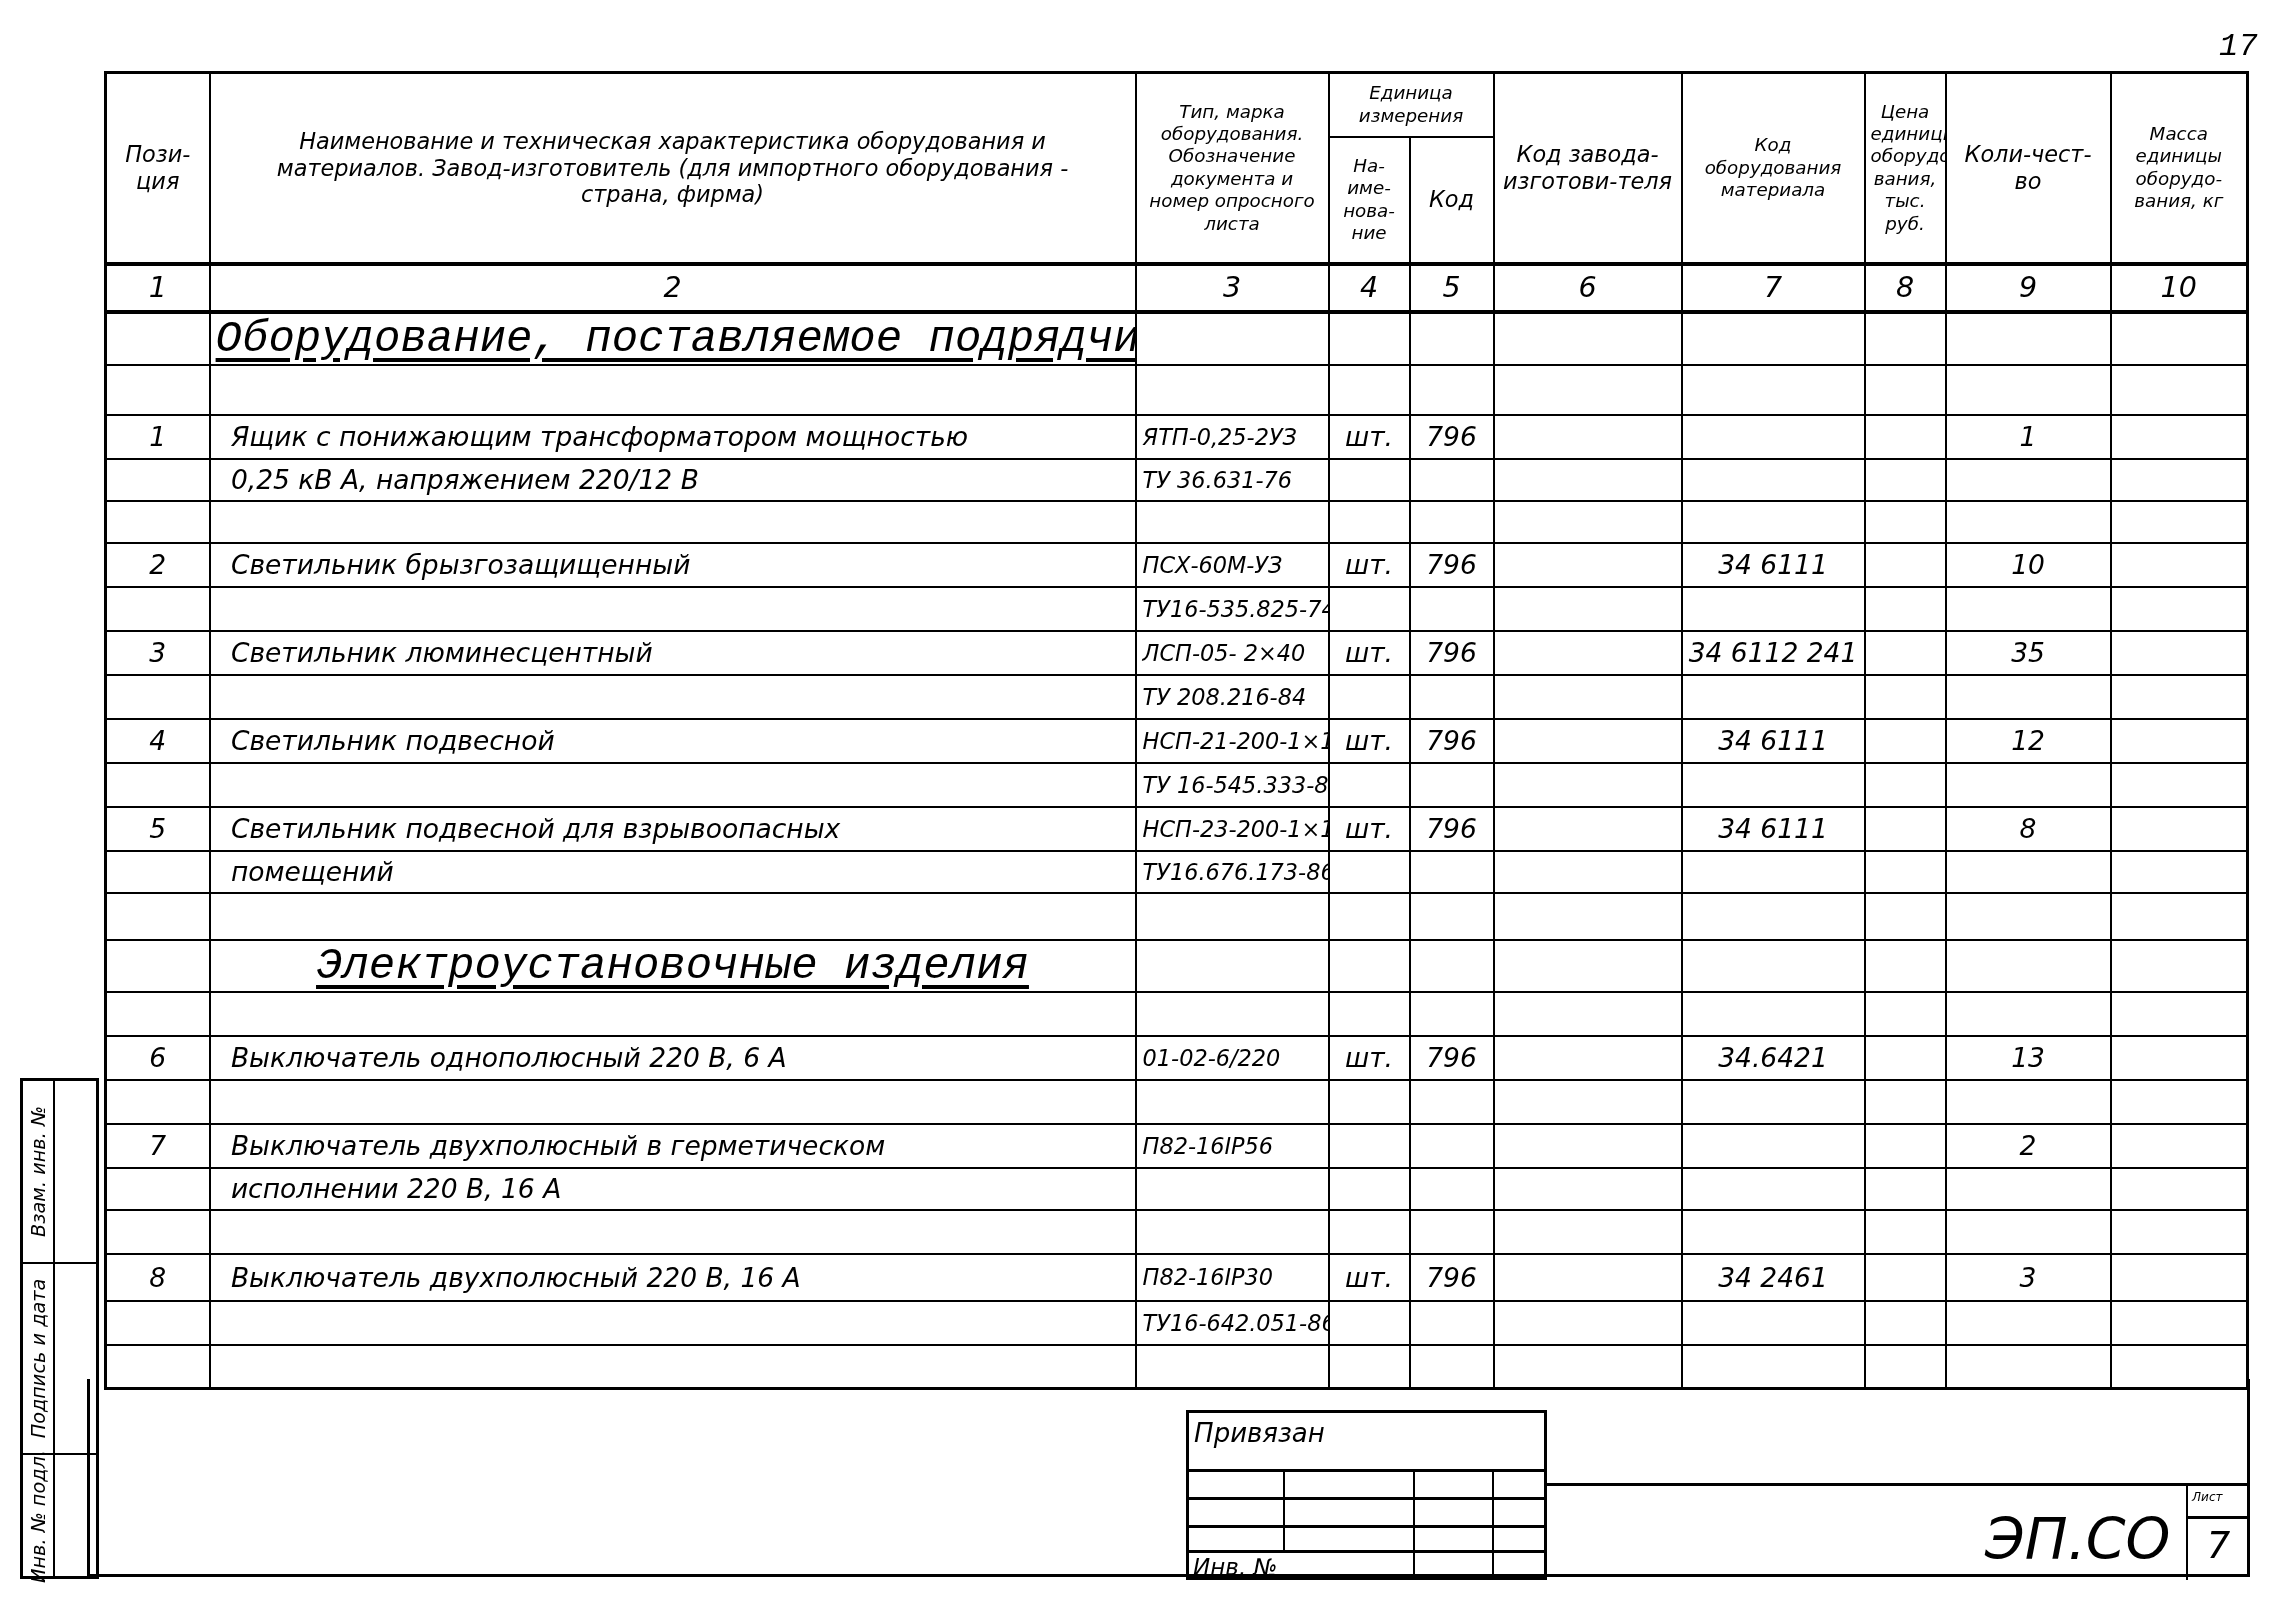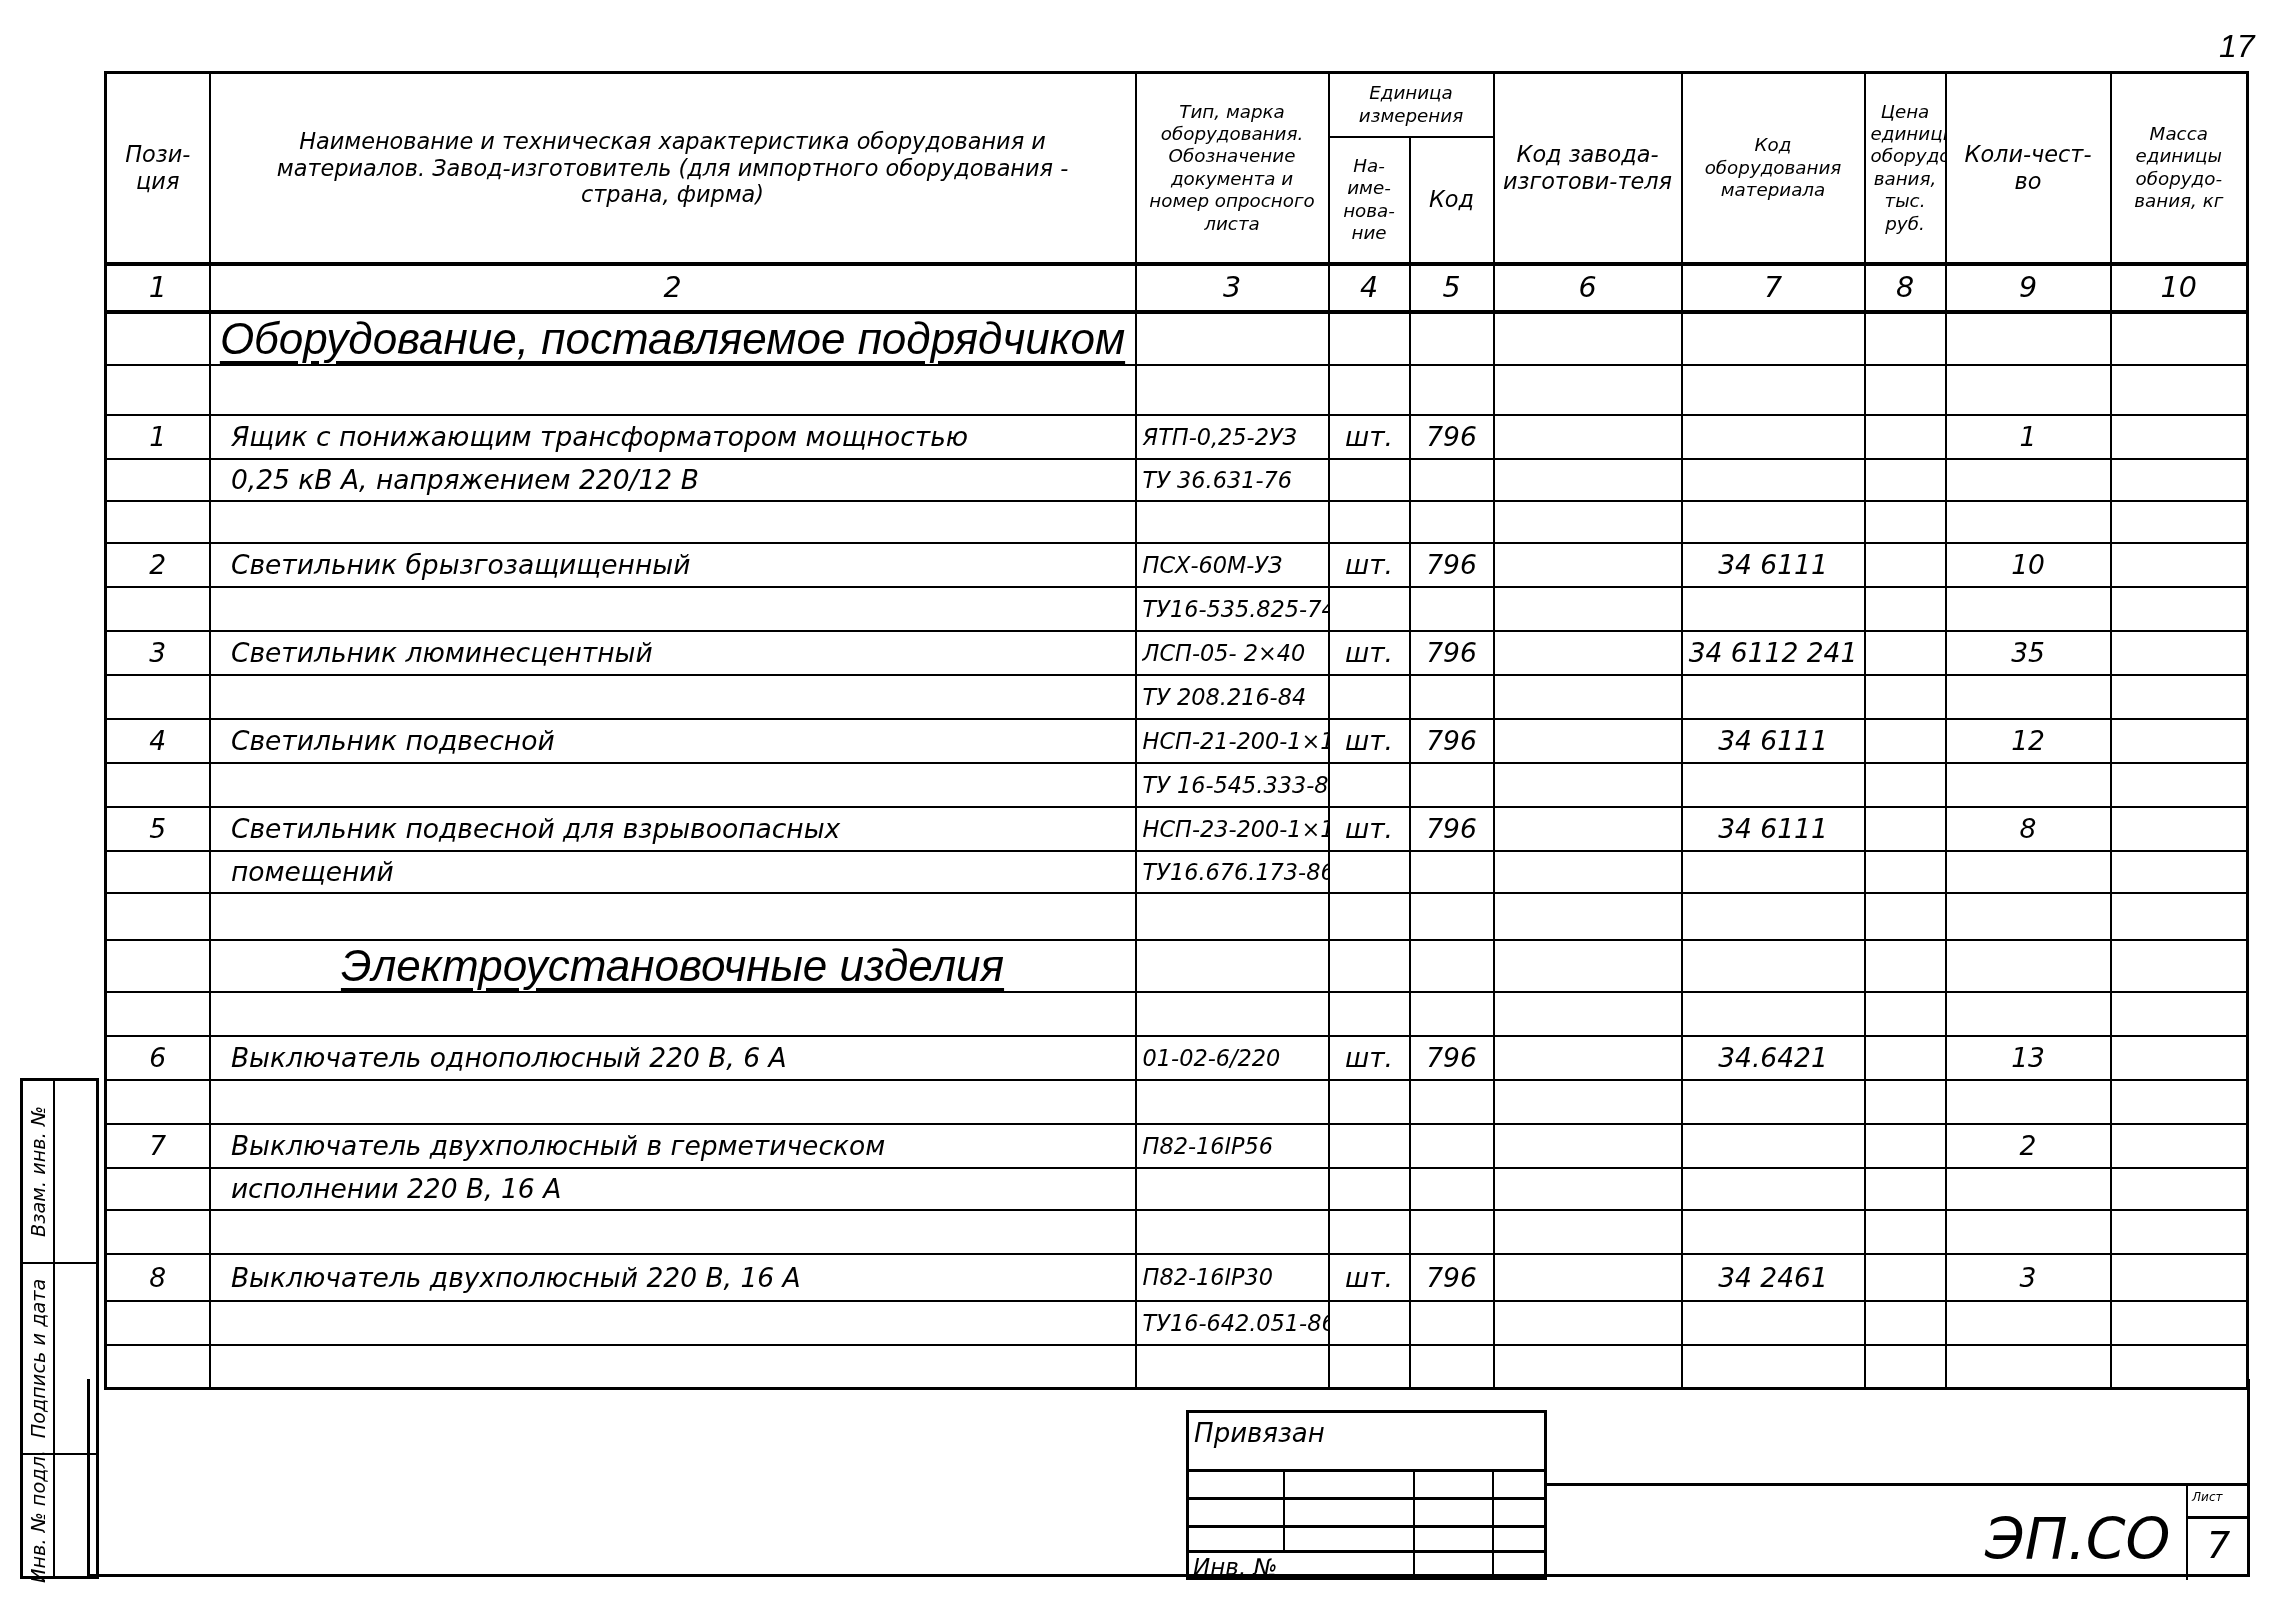--- a/index.html
+++ b/index.html
@@ -1,18 +1,18 @@
 <!DOCTYPE html>
 <html style="font-size:8.1px"><head>
 <meta charset="utf-8">
 <style>
   html, body { margin:0; padding:0; background:#ffffff; }
   body { width:2284px; height:1623px; position:relative; overflow:hidden;
          font-family:"DejaVu Sans", sans-serif; color:#000; }
-  .hw { font-family:Liberation Sans, sans-serif; font-style:italic; }
+  .hw { font-family:Liberation Mono, monospace; font-style:italic; }
   .abs { position:absolute; box-sizing:border-box; }
   .page-num { left:2219px; top:28px; font-size:32px; font-style:italic; }
 
   
   .tbl { left:104px; top:71px; width:2145px; border:3.6px solid #000; border-collapse:collapse; table-layout:fixed; }
   .tbl td, .tbl th { border:2.5px solid #000; padding:0 5.1px; text-align:center; vertical-align:middle;
                      font-weight:normal; font-style:italic; overflow:hidden; white-space:nowrap; }
   .tbl th { font-size:22.4px; line-height:26.5px; white-space:normal; }
   .tbl th.small { font-size:18.3px; line-height:22.4px; }
   .tbl tr.numrow td { font-size:28.5px; border-bottom:4.1px solid #000; border-top:4.1px solid #000; }

